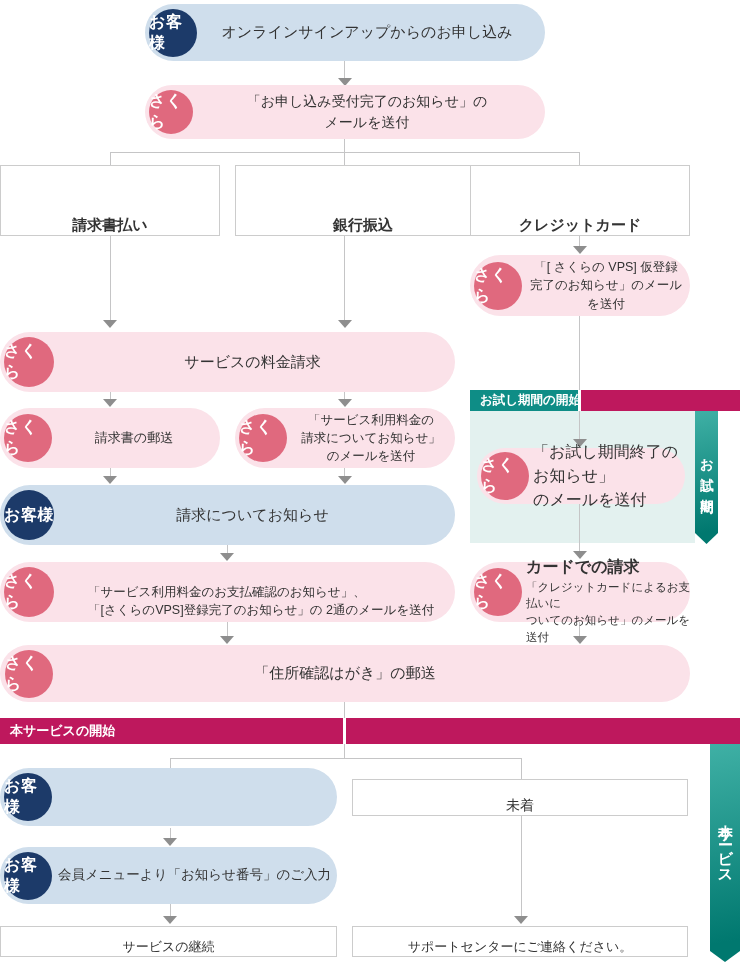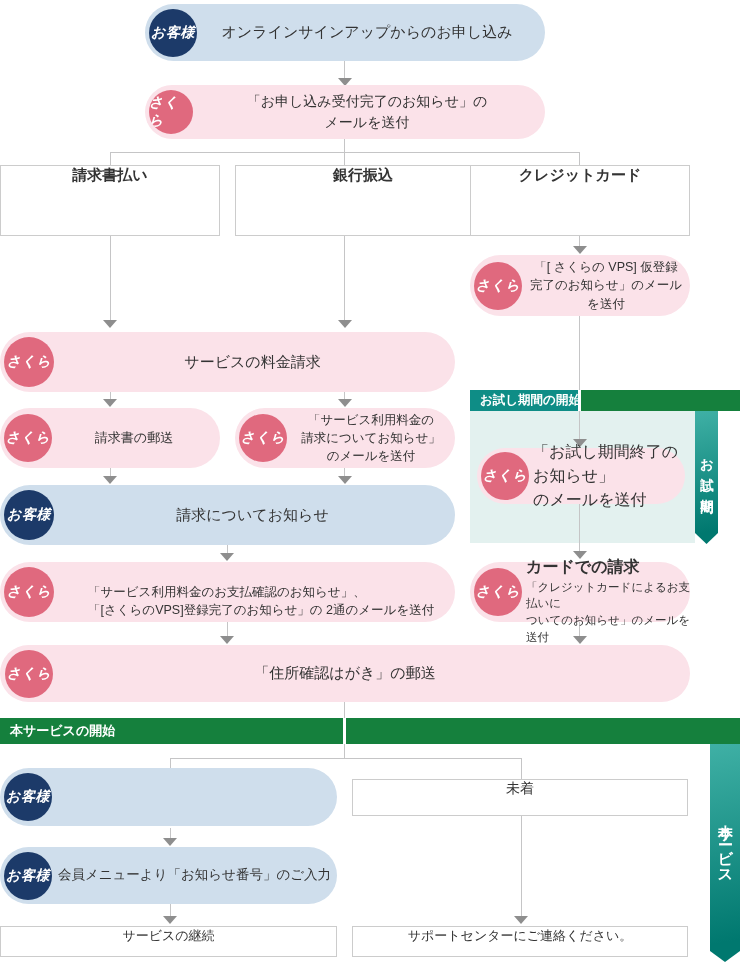--- a/index.html
+++ b/index.html
@@ -13,39 +13,39 @@
   .tri{position:absolute;width:0;height:0;
        border-left:7px solid transparent;border-right:7px solid transparent;
        border-top:8px solid #8e8e8e;}
 
   
   .pill{position:absolute;border-radius:999px;display:flex;align-items:center;justify-content:center;box-sizing:border-box;}
   .pink{background:#fbe2e9;}
   .blue{background:#cfdeec;}
   .badge{position:absolute;left:4px;top:50%;transform:translateY(-50%);
          width:48px;height:48px;border-radius:50%;display:flex;align-items:center;justify-content:center;
-         color:#fff;font-weight:700;font-size:14px;letter-spacing:.5px;font-style:italic;}
+         color:#fff;font-weight:700;font-size:16px;letter-spacing:.5px;}
   .badge.navy{background:#1c3a69;}
   .badge.rose{background:#e0697e;}
   .txt{white-space:pre-line;line-height:1.5;text-align:center;}
   .fs15{font-size:15px;}
   .fs14{font-size:14px;}
   .fs13{font-size:13px;}
   .fs12{font-size:12.5px;}
   .fs11{font-size:16px;}
   .lblock{text-align:left;white-space:pre-line;}
   .ttl{display:block;font-weight:700;}
 
   
   .wbox{position:absolute;background:#fff;border:1px solid #cccccc;box-sizing:border-box;
-        display:flex;align-items:flex-start;justify-content:center;}
+        display:flex;align-items:flex-end;justify-content:center;}
   .method{font-weight:700;font-size:15px;}
 
   
-  .banner{position:absolute;background:#15803d;}
+  .banner{position:absolute;background:#be185d;}
   .blabel{position:absolute;left:0;top:0;height:100%;display:flex;align-items:center;
           padding:0 10px;color:#fff;font-weight:700;box-sizing:border-box;white-space:nowrap;}
   .blabel.dark{background:#0e8d86;}
   .mint{position:absolute;background:#e3f1ef;}
   .ribbon{position:absolute;color:#fff;font-weight:700;
           display:flex;align-items:center;justify-content:center;
           writing-mode:vertical-rl;text-orientation:mixed;letter-spacing:3px;
           background:linear-gradient(170deg,#3fb0a5 0%,#00786f 90%);
           clip-path:polygon(0 0,100% 0,100% calc(100% - 11px),50% 100%,0 calc(100% - 11px));
           padding-bottom:14px;box-sizing:border-box;}

